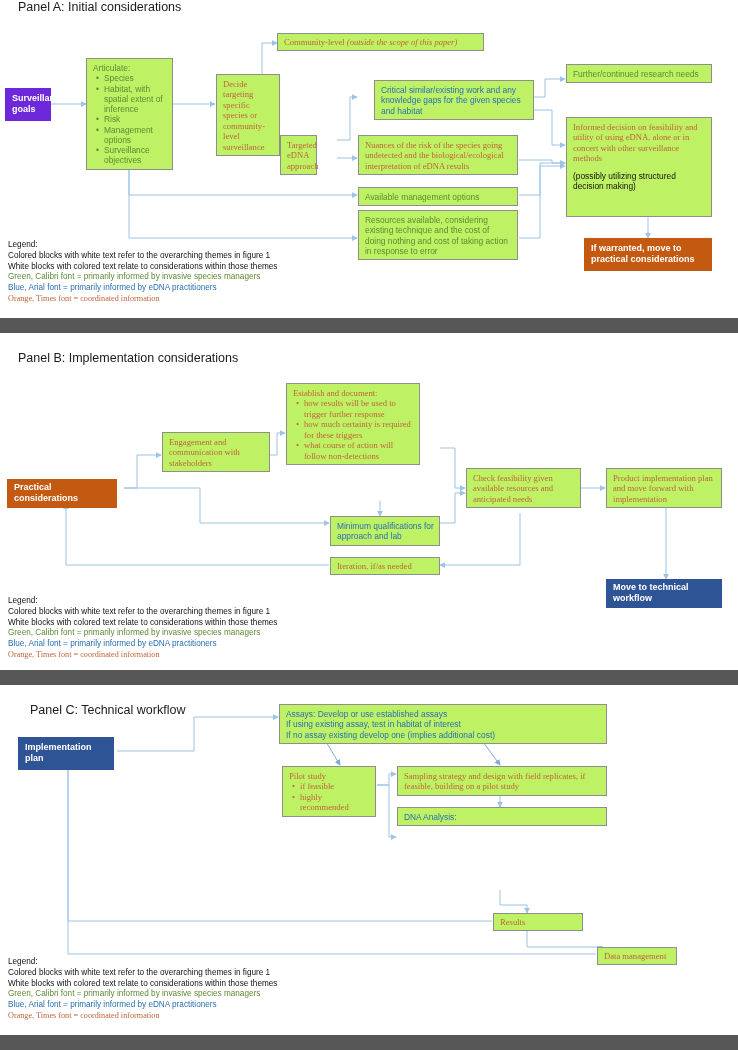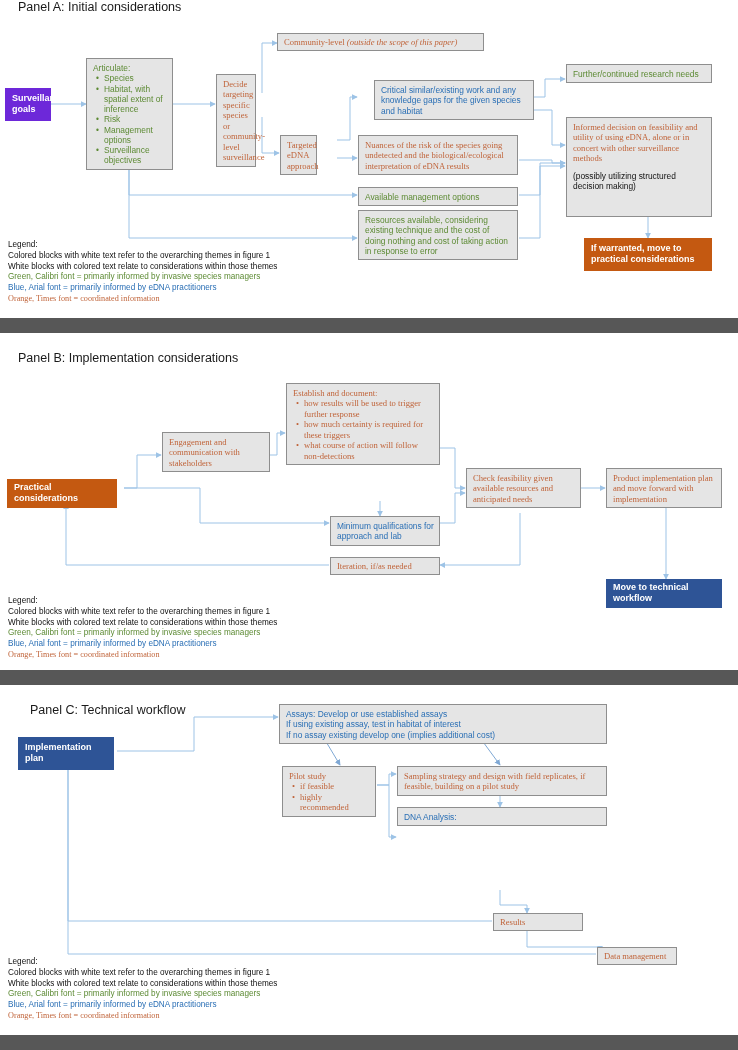--- a/index.html
+++ b/index.html
@@ -15,21 +15,21 @@
   
   .panel-title{
     position:absolute;font-size:12.5px;color:#1a1a1a;white-space:nowrap;
     font-family:"Liberation Sans", sans-serif;
   }
   .panel-title b{font-weight:normal;}
 
   
   .node{
     position:absolute;box-sizing:border-box;
-    border:1px solid #8e8e8e;background:#e5e5e5;
+    border:1px solid #8e8e8e;background:#bef264;
     padding:4px 5px 3px 6px;line-height:1.22;
   }
   .node.green{color:#5c8a33;font-family:"Liberation Sans", sans-serif;font-size:8.4px;}
   .node.blue {color:#2a6fb5;font-family:"Liberation Sans", sans-serif;font-size:8.4px;}
   .node.orange{color:#c0643a;font-family:"Liberation Serif", serif;font-size:8.6px;}
   .node.mixed{font-size:8.4px;}
 
   .node.solid{border:none;color:#fff;font-weight:bold;font-size:9px;
     font-family:"Liberation Sans", sans-serif;padding:5px 7px;line-height:1.25;}
   .node.solid.green-fill{background:#6d28d9;}
@@ -107,21 +107,21 @@
     <div>Articulate:</div>
     <ul>
       <li>Species</li>
       <li>Habitat, with spatial extent of inference</li>
       <li>Risk</li>
       <li>Management options</li>
       <li>Surveillance objectives</li>
     </ul>
   </div>
 
-  <div class="node orange" style="left:216px;top:74px;width:40px;">Decide targeting specific species or community-level surveillance</div>
+  <div class="node orange" style="left:216px;top:74px;width:64px;">Decide targeting specific species or community-level surveillance</div>
 
   <div class="node orange" style="left:277px;top:33px;width:207px;padding-top:3px;padding-bottom:3px;">
     <span>Community-level </span><span class="it">(outside the scope of this paper)</span>
   </div>
 
   <div class="node orange" style="left:280px;top:135px;width:37px;">Targeted eDNA approach</div>
 
   <div class="node blue" style="left:374px;top:80px;width:160px;">Critical similar/existing work and any knowledge gaps for the given species and habitat</div>
 
   <div class="node orange" style="left:358px;top:135px;width:160px;">Nuances of the risk of the species going undetected and the biological/ecological interpretation of eDNA results</div>
@@ -189,21 +189,21 @@
       <path d="M520,180 L520,232 L440,232"></path>
 
       <path d="M329,232 L66,232 L66,171"></path>
     </g>
   </svg>
 
   <div class="node solid orange-fill" style="left:7px;top:146px;width:110px;padding-top:3px;padding-bottom:3px;">Practical considerations</div>
 
   <div class="node orange" style="left:162px;top:99px;width:108px;">Engagement and communication with stakeholders</div>
 
-  <div class="node orange" style="left:286px;top:50px;width:154px;">
+  <div class="node orange" style="left:286px;top:50px;width:134px;">
     <div>Establish and document:</div>
     <ul>
       <li>how results will be used to trigger further response</li>
       <li>how much certainty is required for these triggers</li>
       <li>what course of action will follow non-detections</li>
     </ul>
   </div>
 
   <div class="node blue" style="left:330px;top:183px;width:110px;">Minimum qualifications for approach and lab</div>
 

